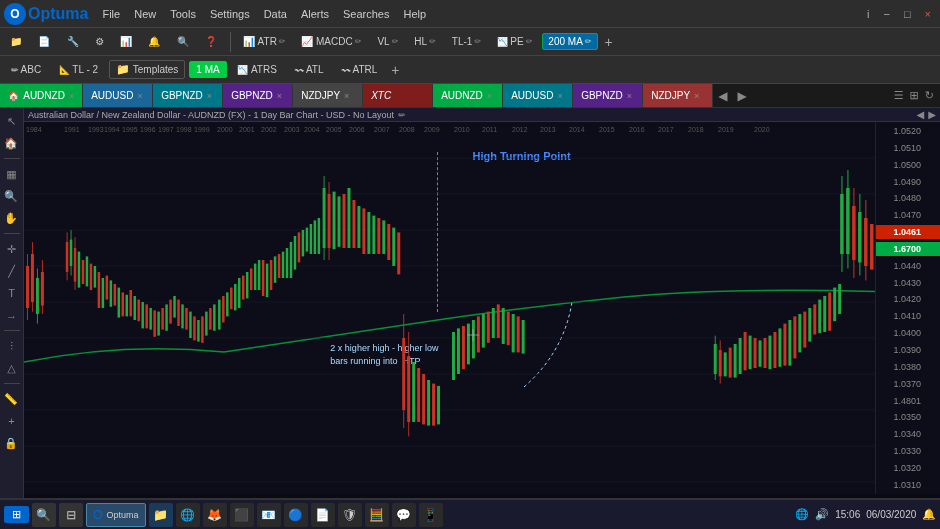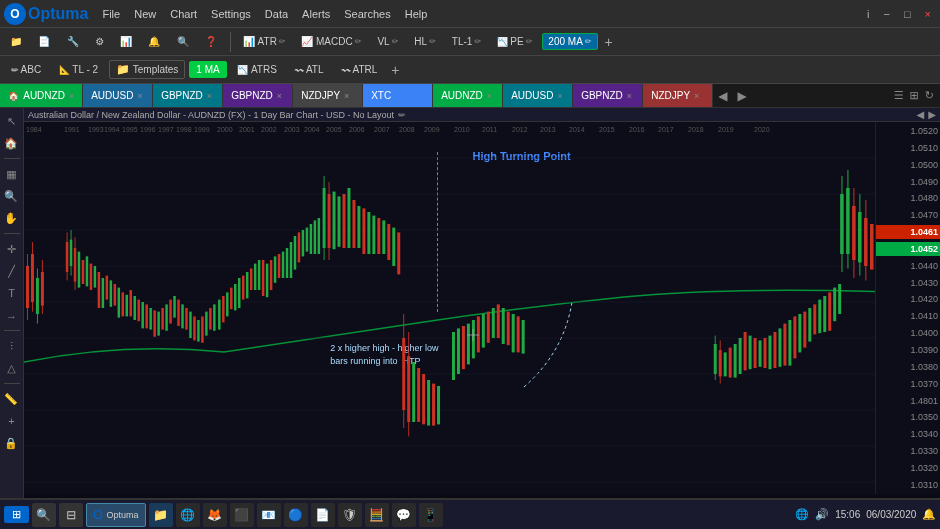--- a/index.html
+++ b/index.html
@@ -135,21 +135,21 @@
       gap: 4px;
       min-width: 70px;
     }
     .tab .close-x { color: #888; font-size: 9px; cursor: pointer; }
     .tab.green { background: #00aa44; color: white; }
     .tab.blue { background: #1a6699; color: white; }
     .tab.teal { background: #007788; color: white; }
     .tab.purple { background: #552288; color: white; }
     .tab.gray { background: #444; color: white; }
     .tab.red { background: #993333; color: white; }
-    .tab.darkblue { background: #3b82f6; color: white; }
+    .tab.darkblue { background: #7f1d1d; color: white; font-style: italic; }
     .tab-nav-btn {
       color: #888;
       padding: 0 5px;
       cursor: pointer;
       display: flex;
       align-items: center;
       font-size: 12px;
     }
     .tab-view-btns {
       margin-left: auto;
@@ -231,21 +231,21 @@
       background: #0d0d1a;
       border-left: 1px solid #222;
       display: flex;
       flex-direction: column;
       justify-content: space-between;
       padding: 2px 0;
       font-size: 9px;
       color: #888;
     }
     .price-label {
-      padding-right: 2px;
+      padding-right: 19px;
       text-align: right;
       height: 14px;
       display: flex;
       align-items: center;
       justify-content: flex-end;
     }
     .price-label.highlight-red {
       background: #cc2200;
       color: white;
       font-weight: bold;
@@ -362,21 +362,21 @@
 <body>
 
 <div class="menu-bar">
   <div class="logo-area">
     <div class="logo-icon">O</div>
     <span class="logo-text">Optuma</span>
   </div>
   <div class="menu-items">
     <span class="menu-item">File</span>
     <span class="menu-item">New</span>
-    <span class="menu-item">Chart</span>
+    <span class="menu-item">Tools</span>
     <span class="menu-item">Settings</span>
     <span class="menu-item">Data</span>
     <span class="menu-item">Alerts</span>
     <span class="menu-item">Searches</span>
     <span class="menu-item">Help</span>
   </div>
   <div class="menu-right">
     <span class="win-btn">i</span>
     <span class="win-btn">−</span>
     <span class="win-btn">□</span>
@@ -785,21 +785,21 @@
       </div>
 
       <div class="price-axis">
         <div class="price-label">1.0520</div>
         <div class="price-label">1.0510</div>
         <div class="price-label">1.0500</div>
         <div class="price-label">1.0490</div>
         <div class="price-label">1.0480</div>
         <div class="price-label">1.0470</div>
         <div class="price-label highlight-red">1.0461</div>
-        <div class="price-label highlight-green">1.0452</div>
+        <div class="price-label highlight-green">1.6700</div>
         <div class="price-label">1.0440</div>
         <div class="price-label">1.0430</div>
         <div class="price-label">1.0420</div>
         <div class="price-label">1.0410</div>
         <div class="price-label">1.0400</div>
         <div class="price-label">1.0390</div>
         <div class="price-label">1.0380</div>
         <div class="price-label">1.0370</div>
         <div class="price-label">1.4801</div>
         <div class="price-label">1.0350</div>

